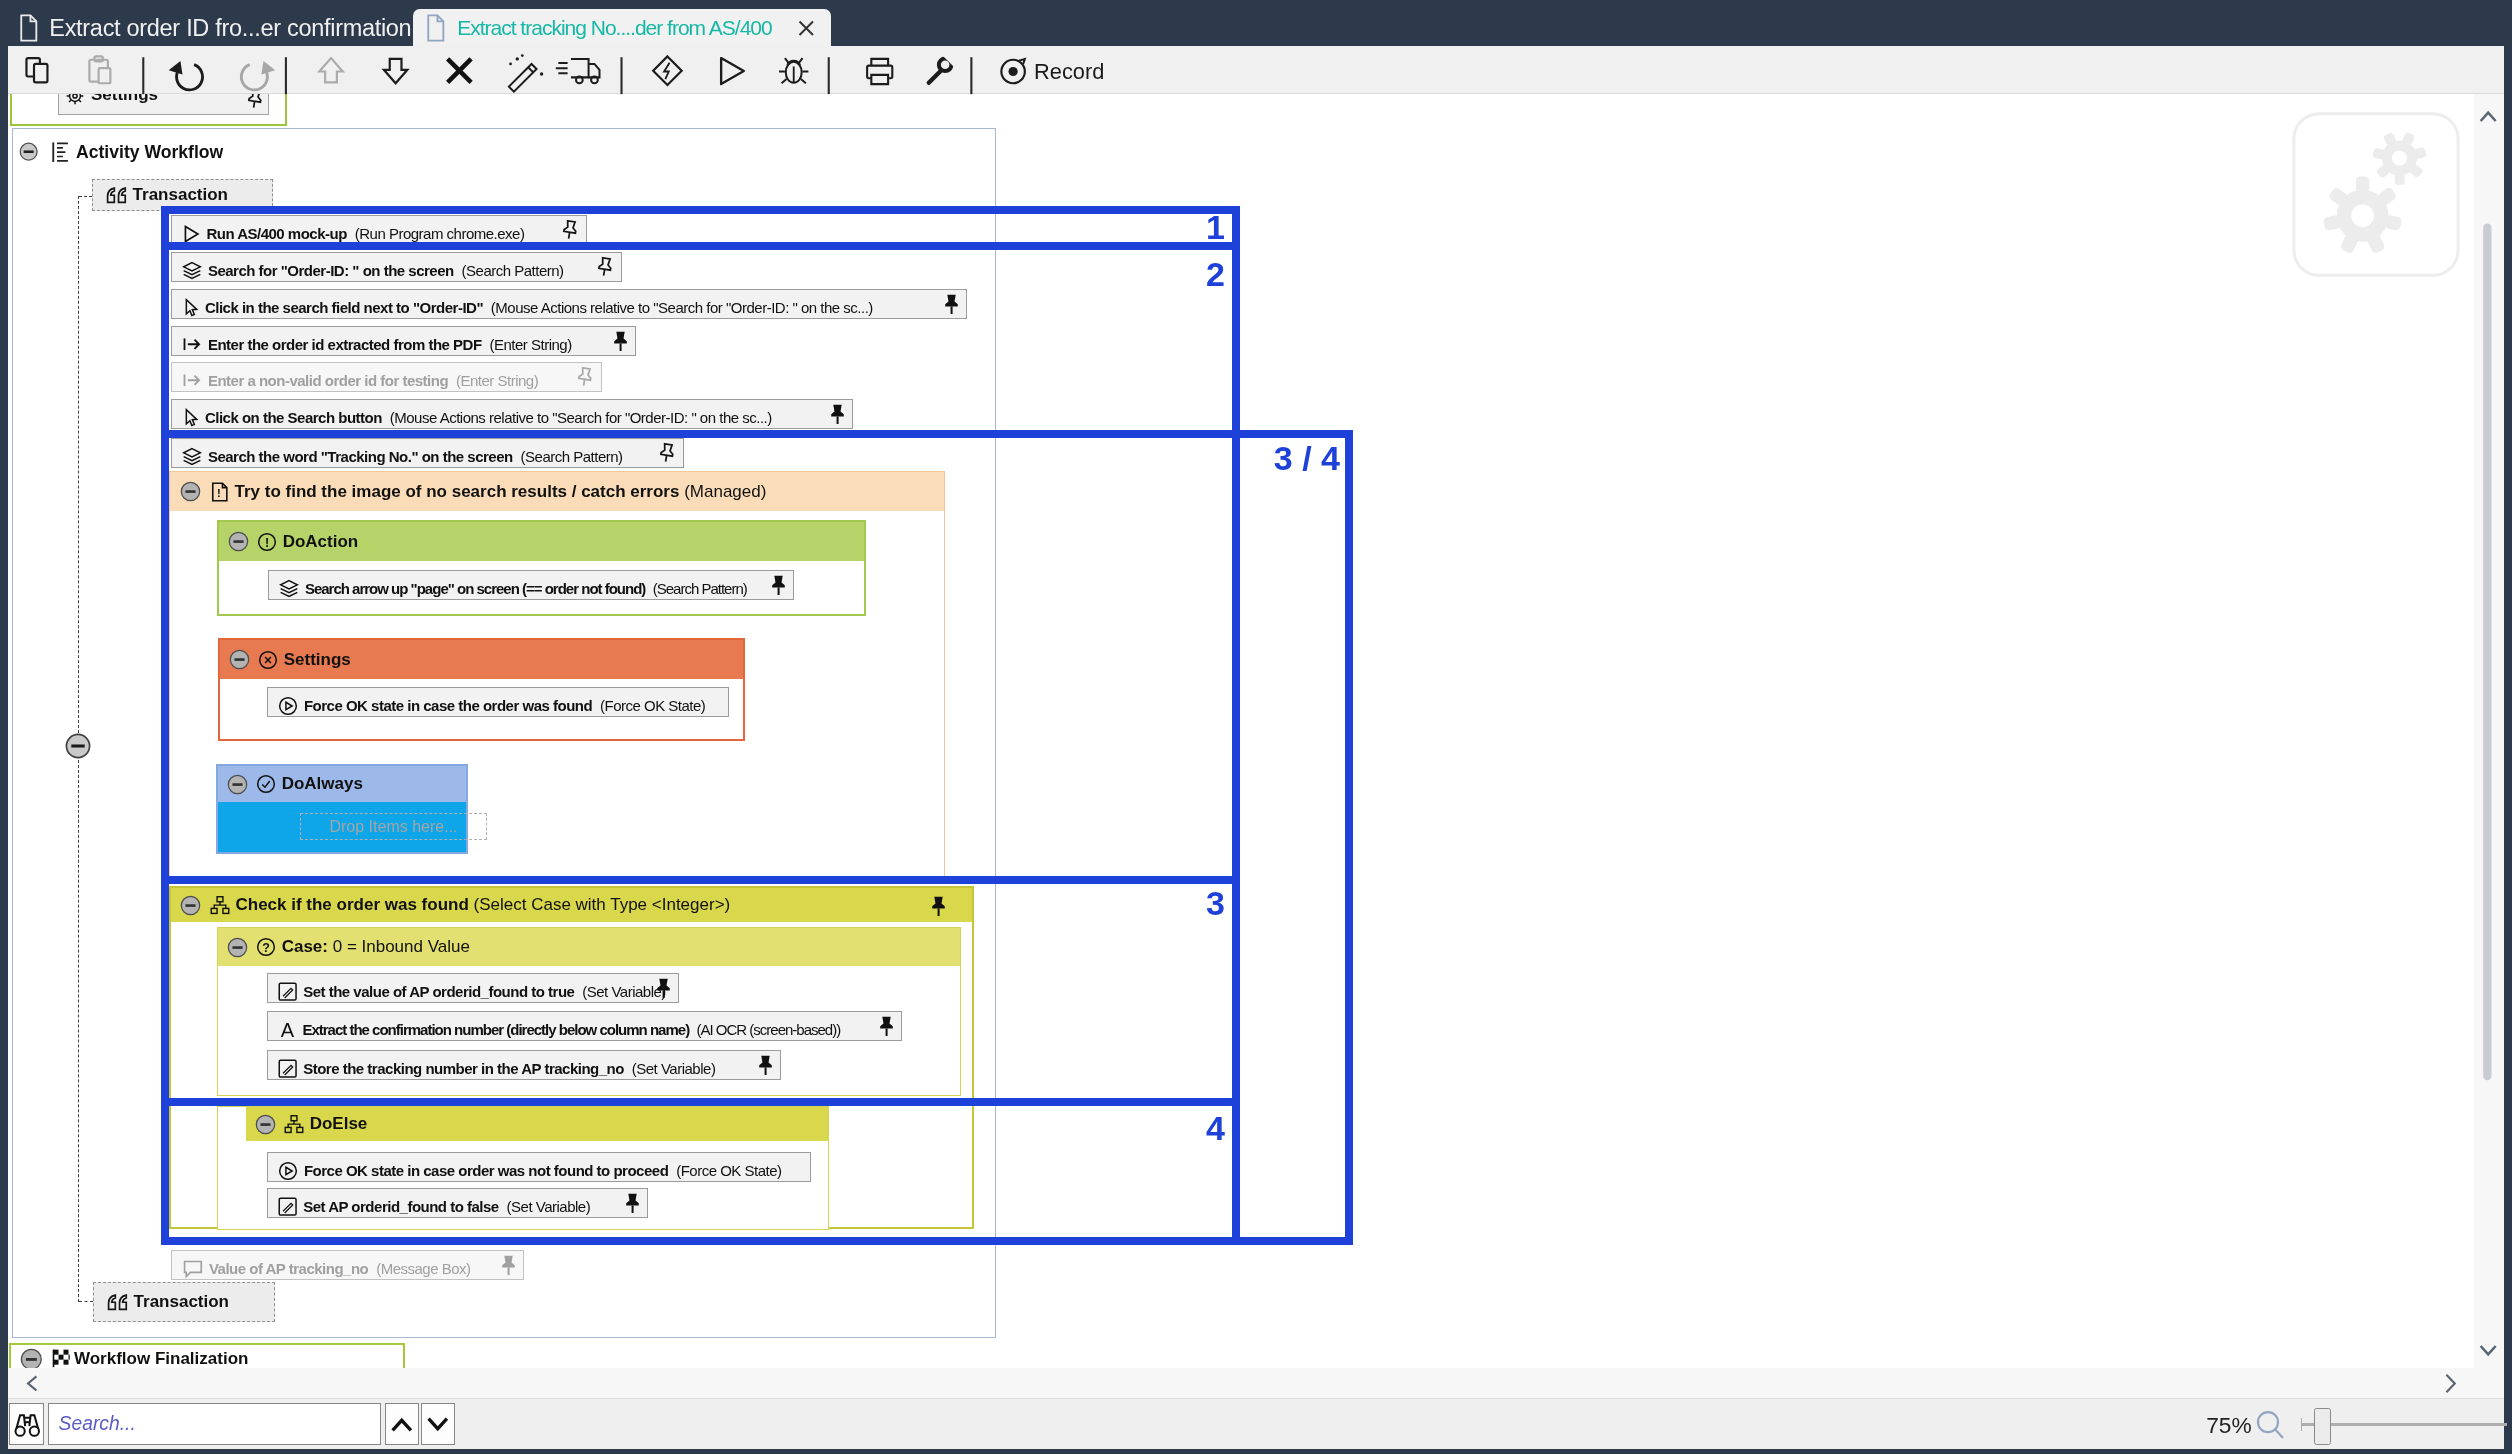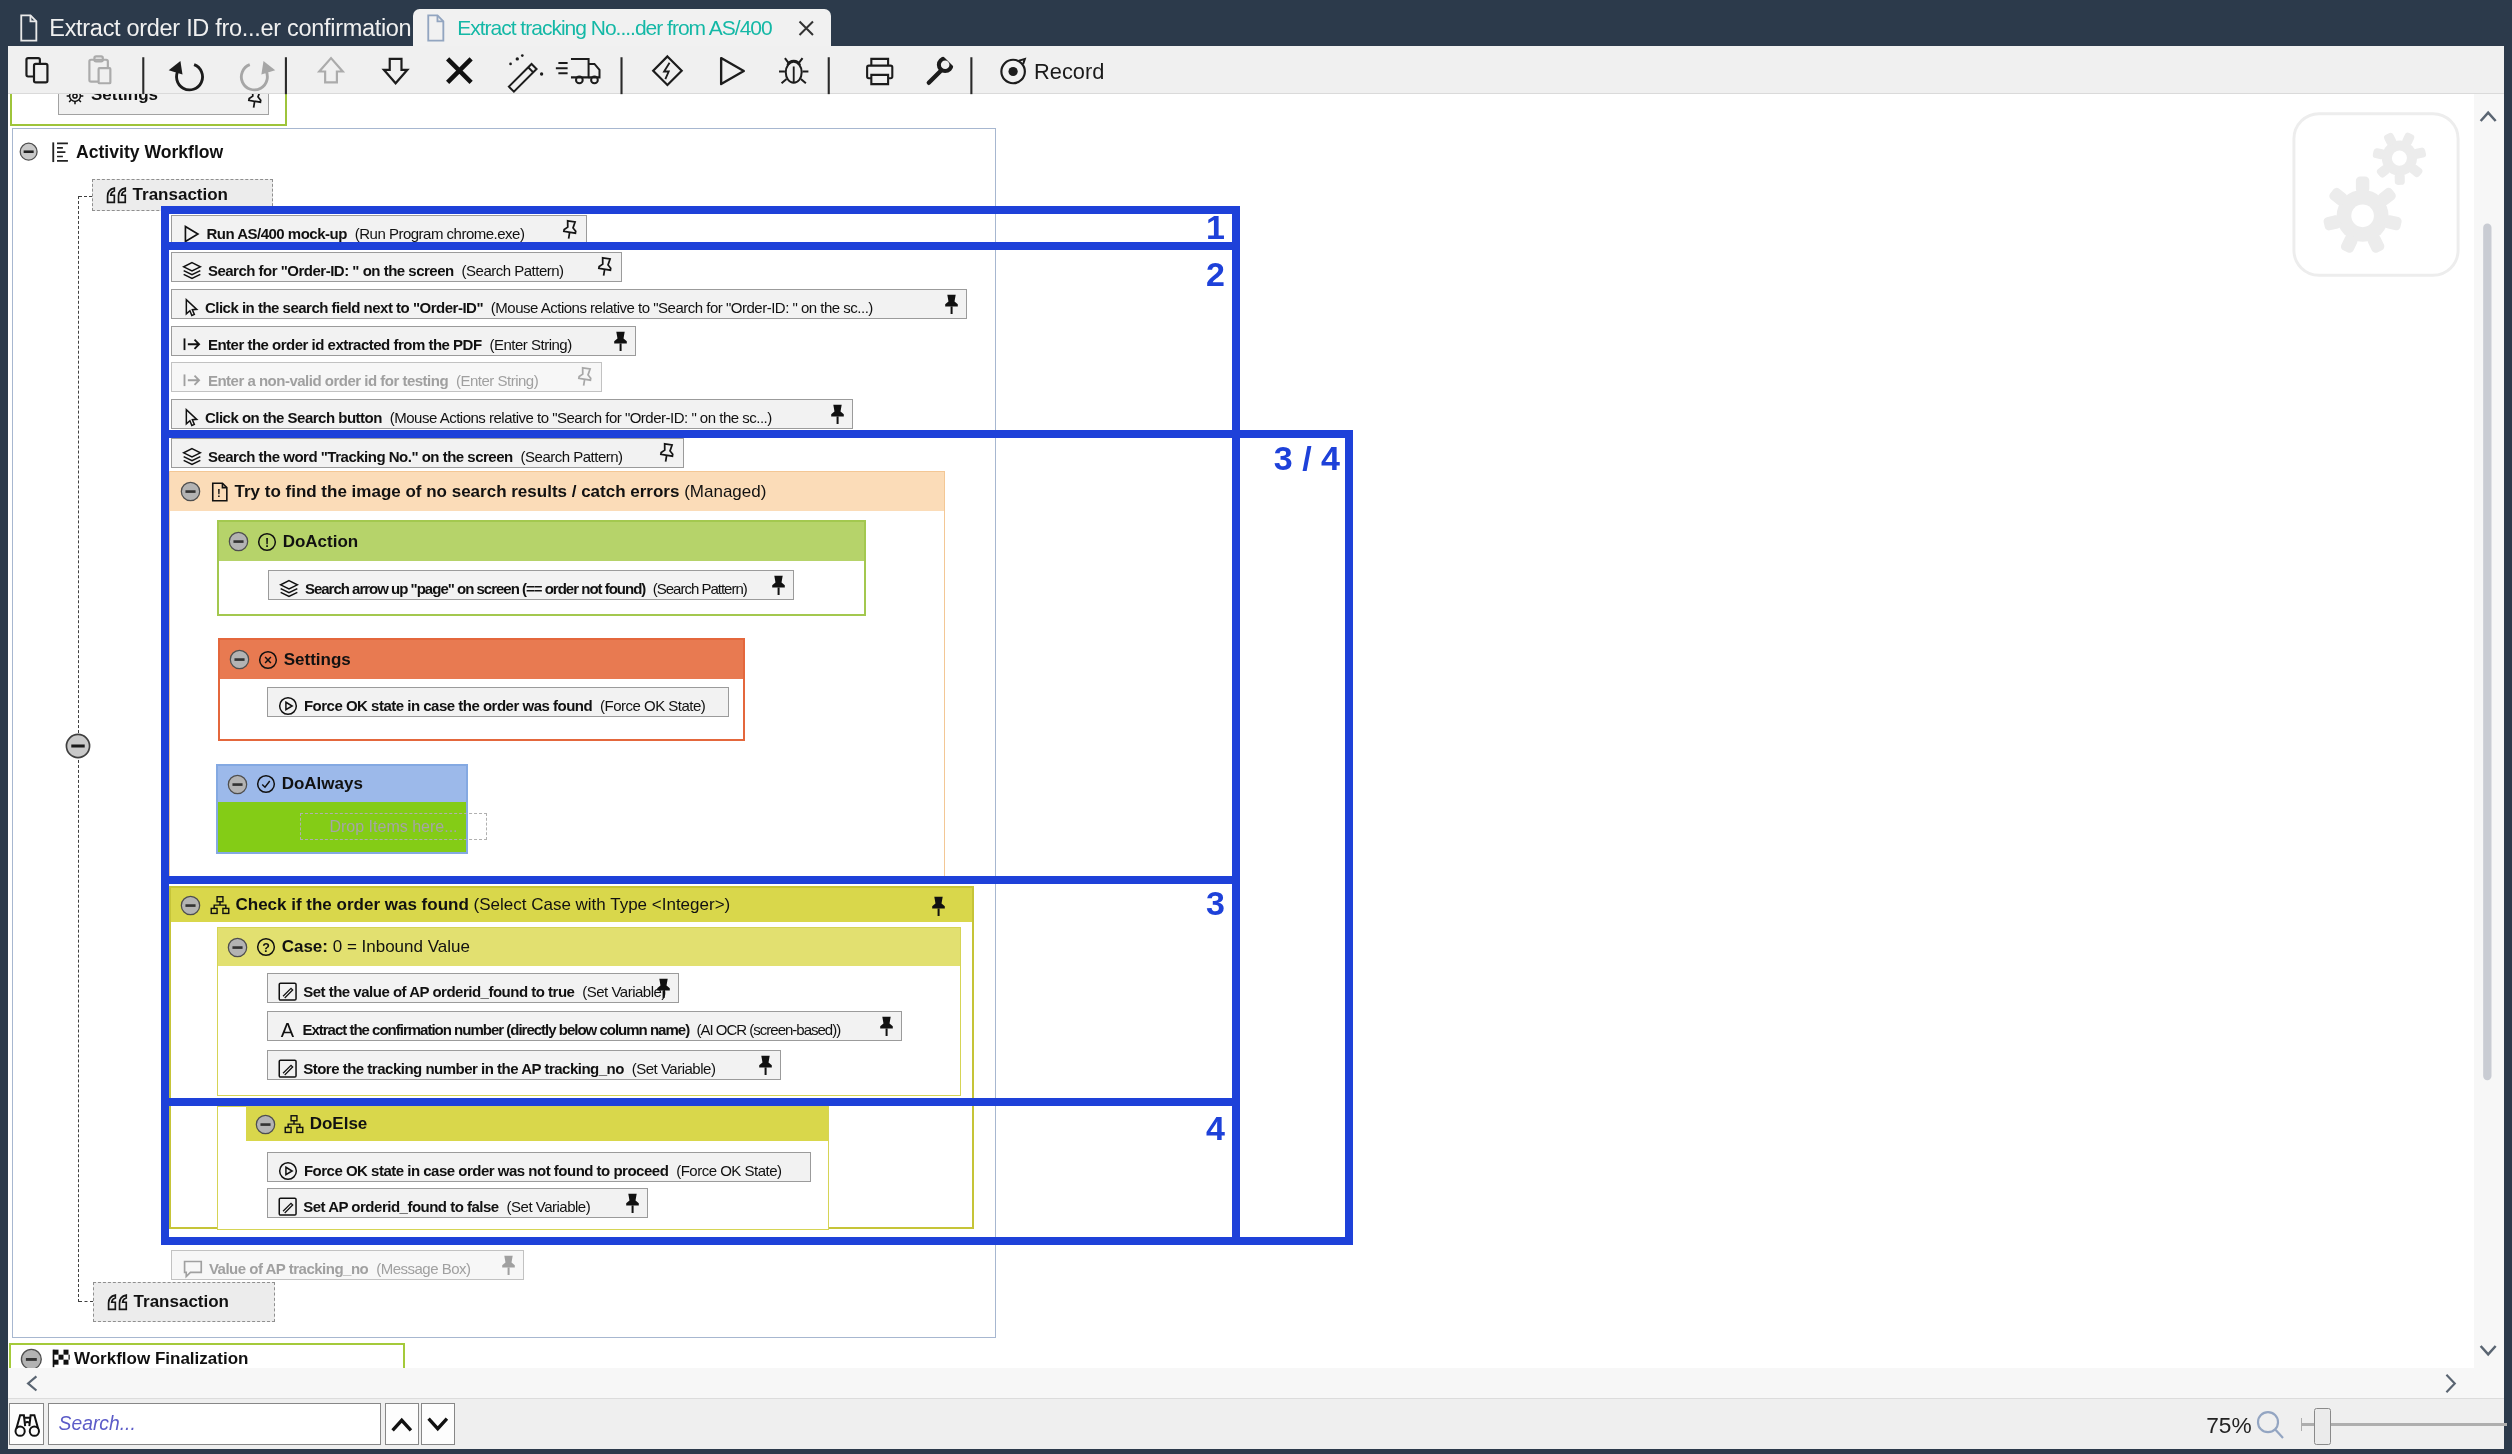--- a/index.html
+++ b/index.html
@@ -400,21 +400,21 @@
   </div>
 </div>
 <div class="step nopin" style="left:267px;top:687px;width:462px;">
   <svg class="ic" width="20" height="20" viewBox="0 0 24 24" fill="none" stroke="#111" stroke-width="1.8">
       <circle cx="12" cy="12" r="10"></circle>
       <path d="M9.5 7.5 L17 12 L9.5 16.5 Z"></path>
     </svg>
   <span><b>Force OK state in case the order was found</b> (Force OK State)</span>
 </div>
 
-<div class="abs" style="left:216px;top:764px;width:252px;height:90px;border:2.5px solid #84a9e2;box-sizing:border-box;background:#84cc16;">
+<div class="abs" style="left:216px;top:764px;width:252px;height:90px;border:2.5px solid #84a9e2;box-sizing:border-box;background:#0ea5e9;">
   <div style="height:36px;background:#9cb9ea;display:flex;align-items:center;">
     <svg style="margin-left:9.2px;" width="21" height="21" viewBox="0 0 27 27">
         <circle cx="13.5" cy="13.5" r="11.8" fill="#b3b3b3" stroke="#4e4e4e" stroke-width="1.6"></circle>
         <rect x="7" y="11.9" width="13" height="3.4" fill="#333"></rect>
       </svg>
     <svg style="margin-left:7.6px;" width="20" height="20" viewBox="0 0 24 24" fill="none" stroke="#111" stroke-width="1.8">
         <circle cx="12" cy="12" r="10"></circle>
         <path d="M7.5 12.5 L10.8 15.8 L16.5 8.5"></path>
       </svg>
     <span class="hdrtxt" style="margin-left:5.9px;">DoAlways</span>

